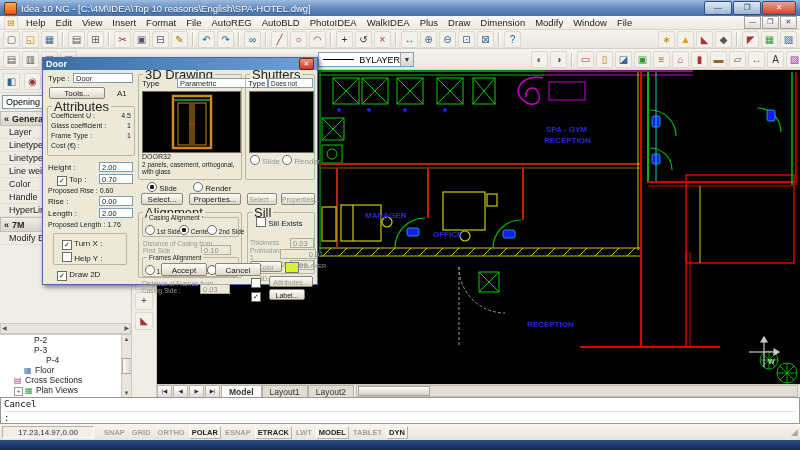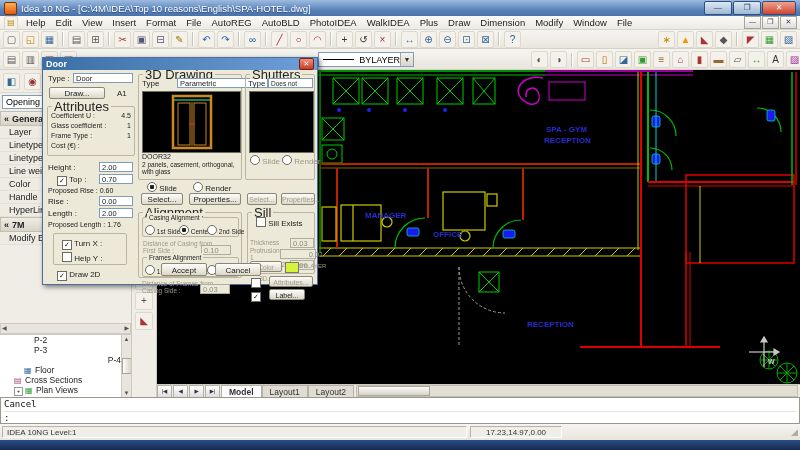--- a/index.html
+++ b/index.html
@@ -260,21 +260,21 @@
       </div>
     <div class="sb-fill"></div>
     <div class="sb-hscroll">
       <span>◀</span>
       <span>▶</span>
     </div>
     <div id="tree">
       <div class="rows">
           <div class="tree-row" style="padding-left: 34px;"><span>P-2</span></div>
           <div class="tree-row" style="padding-left: 34px;"><span>P-3</span></div>
-          <div class="tree-row" style="padding-left: 46px; text-align: right;"><span>P-4</span></div>
+          <div class="tree-row" style="padding-left: 46px;"><span>P-4</span></div>
           <div class="tree-row" style="padding-left: 24px;"><span class="tree-ico" style="color: rgb(51, 102, 153);">▦</span><span>Floor</span></div>
           <div class="tree-row" style="padding-left: 14px;"><span class="tree-ico" style="color: rgb(153, 51, 102);">▤</span><span>Cross Sections</span></div>
           <div class="tree-row" style="padding-left: 14px;"><span class="tree-exp">+</span><span class="tree-ico" style="color: rgb(51, 153, 51);">▦</span><span>Plan Views</span></div>
         </div>
       <div class="sb-vscroll">
         <span>▲</span>
         <span class="vthumb"></span>
         <span>▼</span>
       </div>
     </div>
@@ -438,21 +438,21 @@
 <div class="abs" id="dialog">
   <div id="dlg-title">
     <span>Door</span>
     <span id="dlg-close">✕</span>
   </div>
   <div id="dlg-body">
 
     <span class="dlgrow" style="left:5px;top:4px">Type :</span>
     <span class="fld" style="left:30px;top:3px;width:60px">
       <span>Door</span></span>
-    <span class="btn" style="left:6px;top:17px;width:56px;height:12px;line-height:12px">Draw...</span>
+    <span class="btn" style="left:6px;top:17px;width:56px;height:12px;line-height:12px">Tools...</span>
     <span class="dlgrow" style="left:74px;top:19px">A1</span>
     <div class="grp" style="left:4px;top:36px;width:88px;height:50px">
       <span class="leg">Attributes</span>
       <div id="attr-rows" style="padding:4px 3px 0 3px;font-size:7px;line-height:10px">
           <div style="display: flex;">
             <span>Coefficient U :</span>
             <span style="margin-left: auto;">4.5</span>
           </div>
           <div style="display: flex;">
             <span>Glass coefficient :</span>
@@ -604,18 +604,29 @@
     <span class="btn" style="left:172px;top:193px;width:46px;height:13px;line-height:13px">Cancel</span>
   </div>
 </div>
 
 <div class="abs" id="command">
   <div>Cancel</div>
   <div class="ln2">:</div>
 </div>
 
 <div class="abs" id="statusbar">
-  <span class="stpanel" style="width:465px">IDEA 10NG Level:1</span>
   <span class="stpanel" style="width:92px;text-align:center">17.23,14.97,0.00</span>
+  <span class="toggles">
+      <span class="toggle">SNAP</span>
+      <span class="toggle">GRID</span>
+      <span class="toggle">ORTHO</span>
+      <span class="toggle on">POLAR</span>
+      <span class="toggle">ESNAP</span>
+      <span class="toggle on">ETRACK</span>
+      <span class="toggle">LWT</span>
+      <span class="toggle on">MODEL</span>
+      <span class="toggle">TABLET</span>
+      <span class="toggle on">DYN</span>
+    </span>
   <span class="grip">◢</span>
 </div>
 
 <div class="abs" id="bottomedge"></div>
 
 </body></html>

